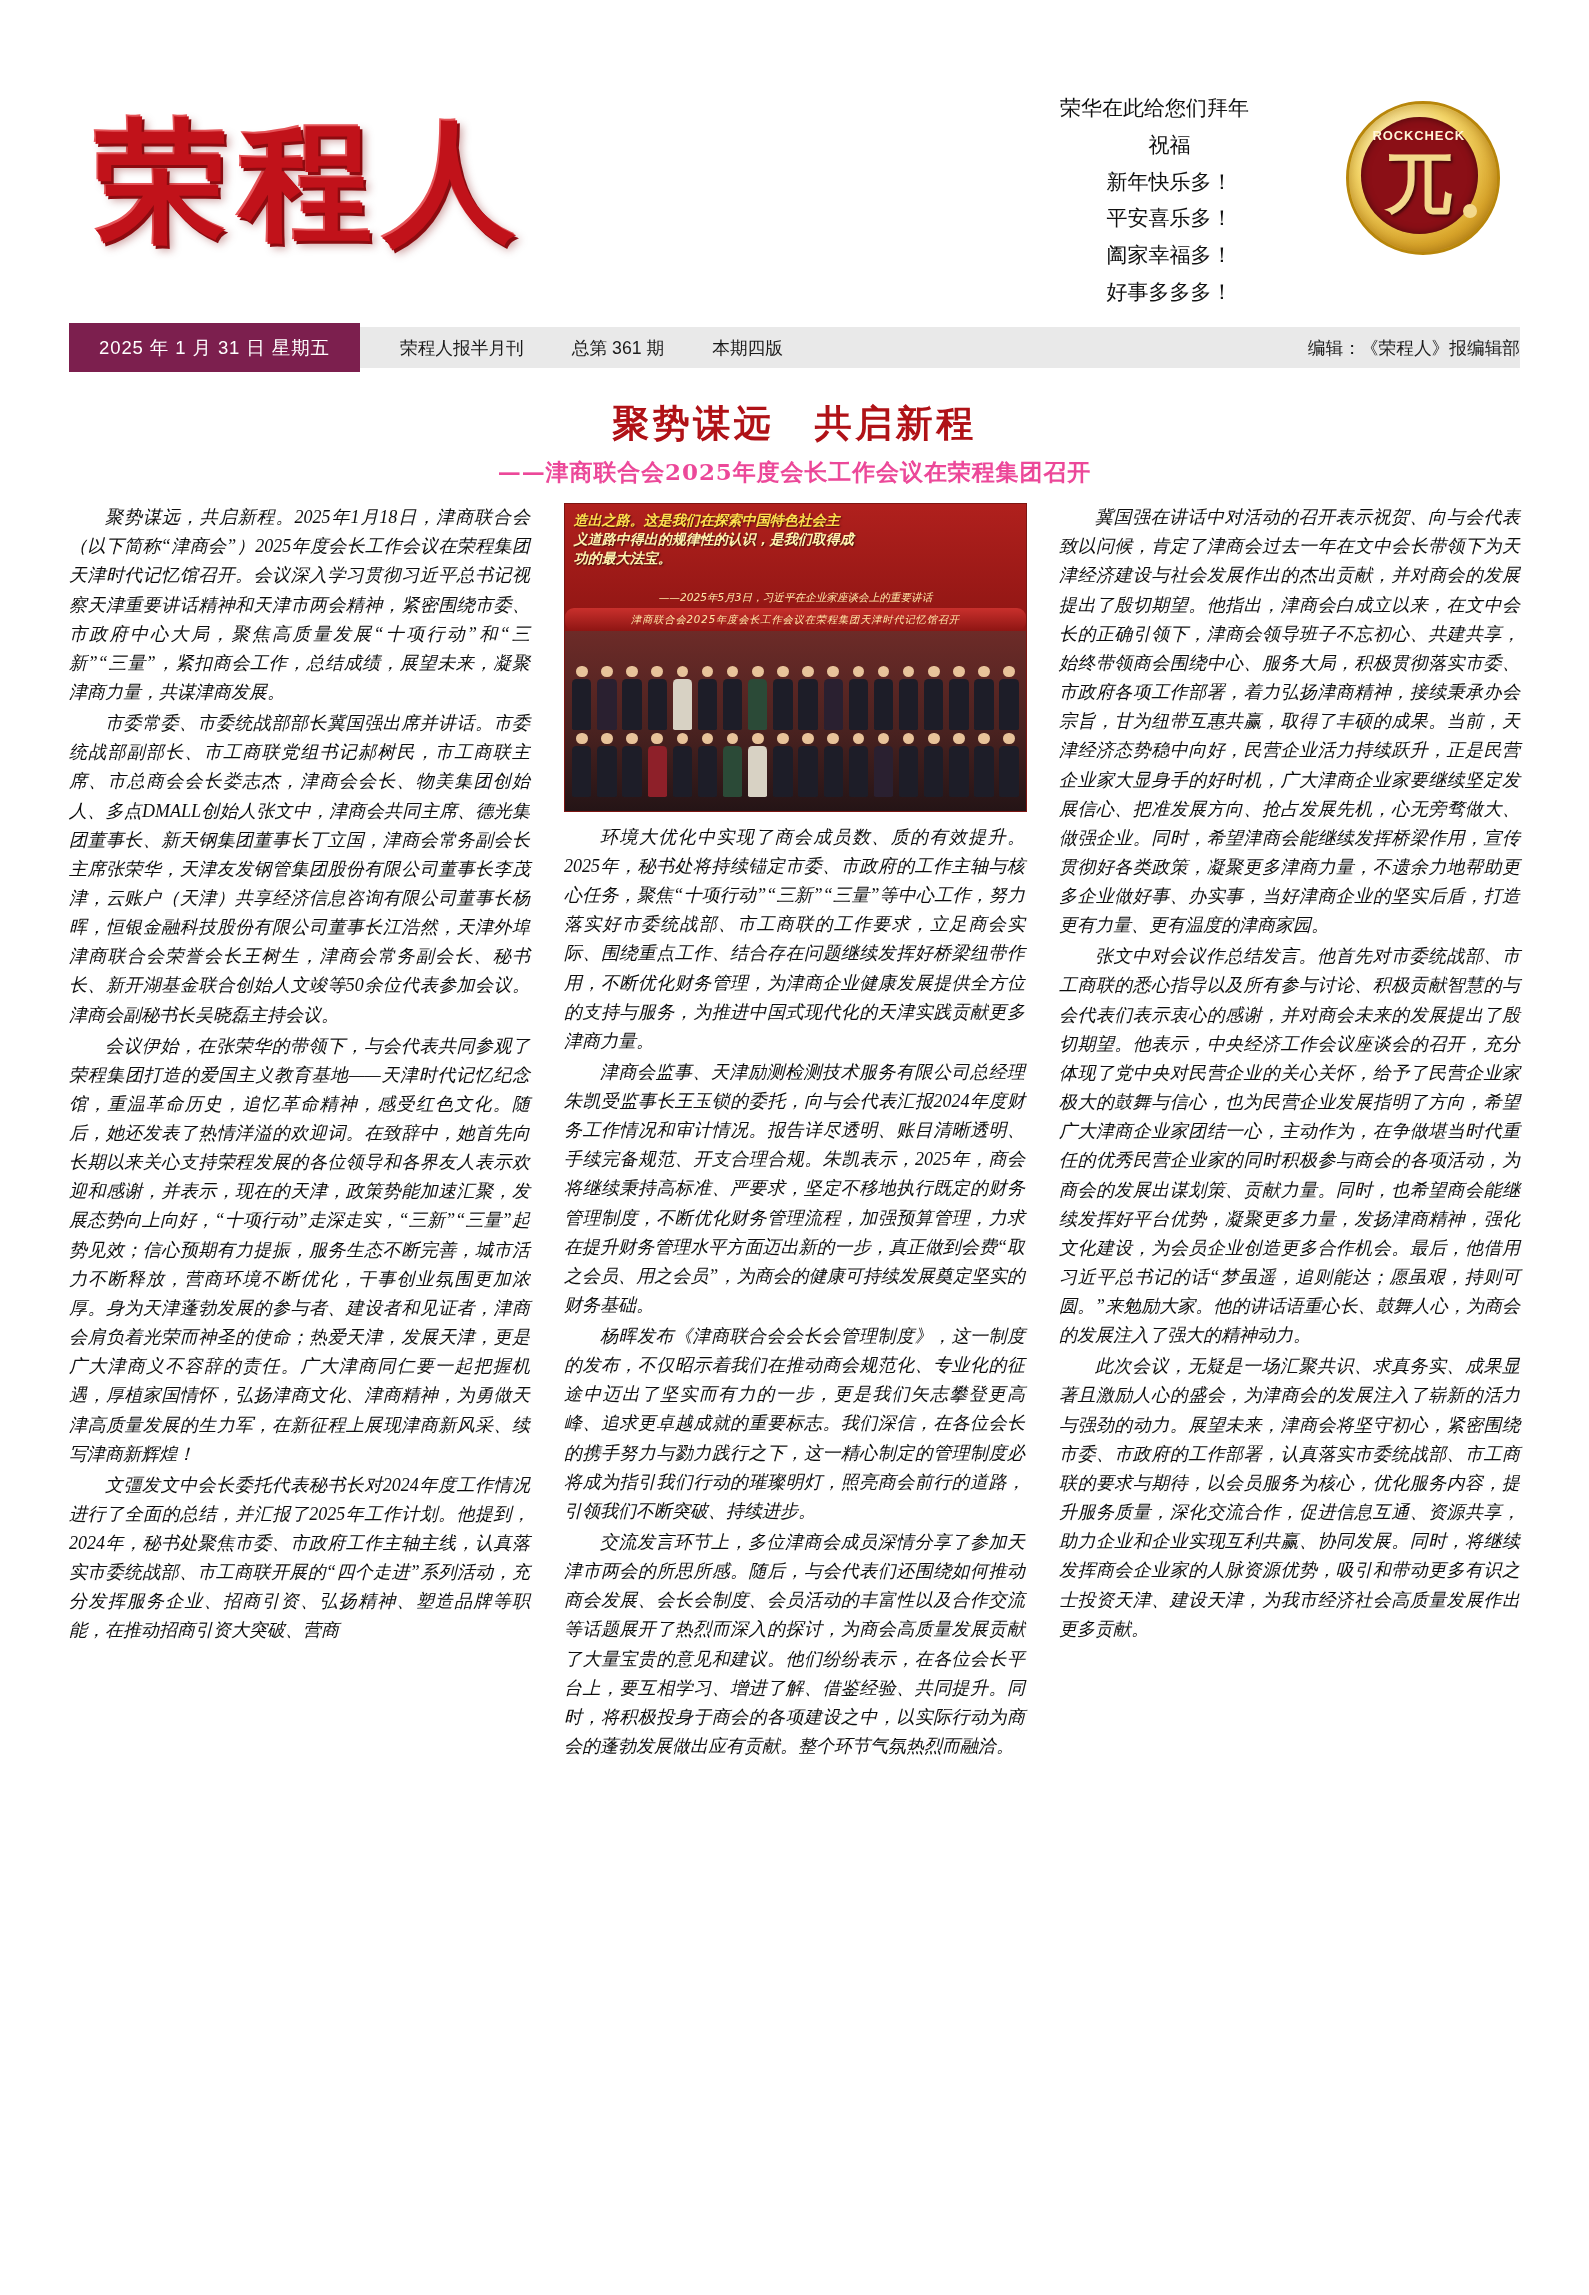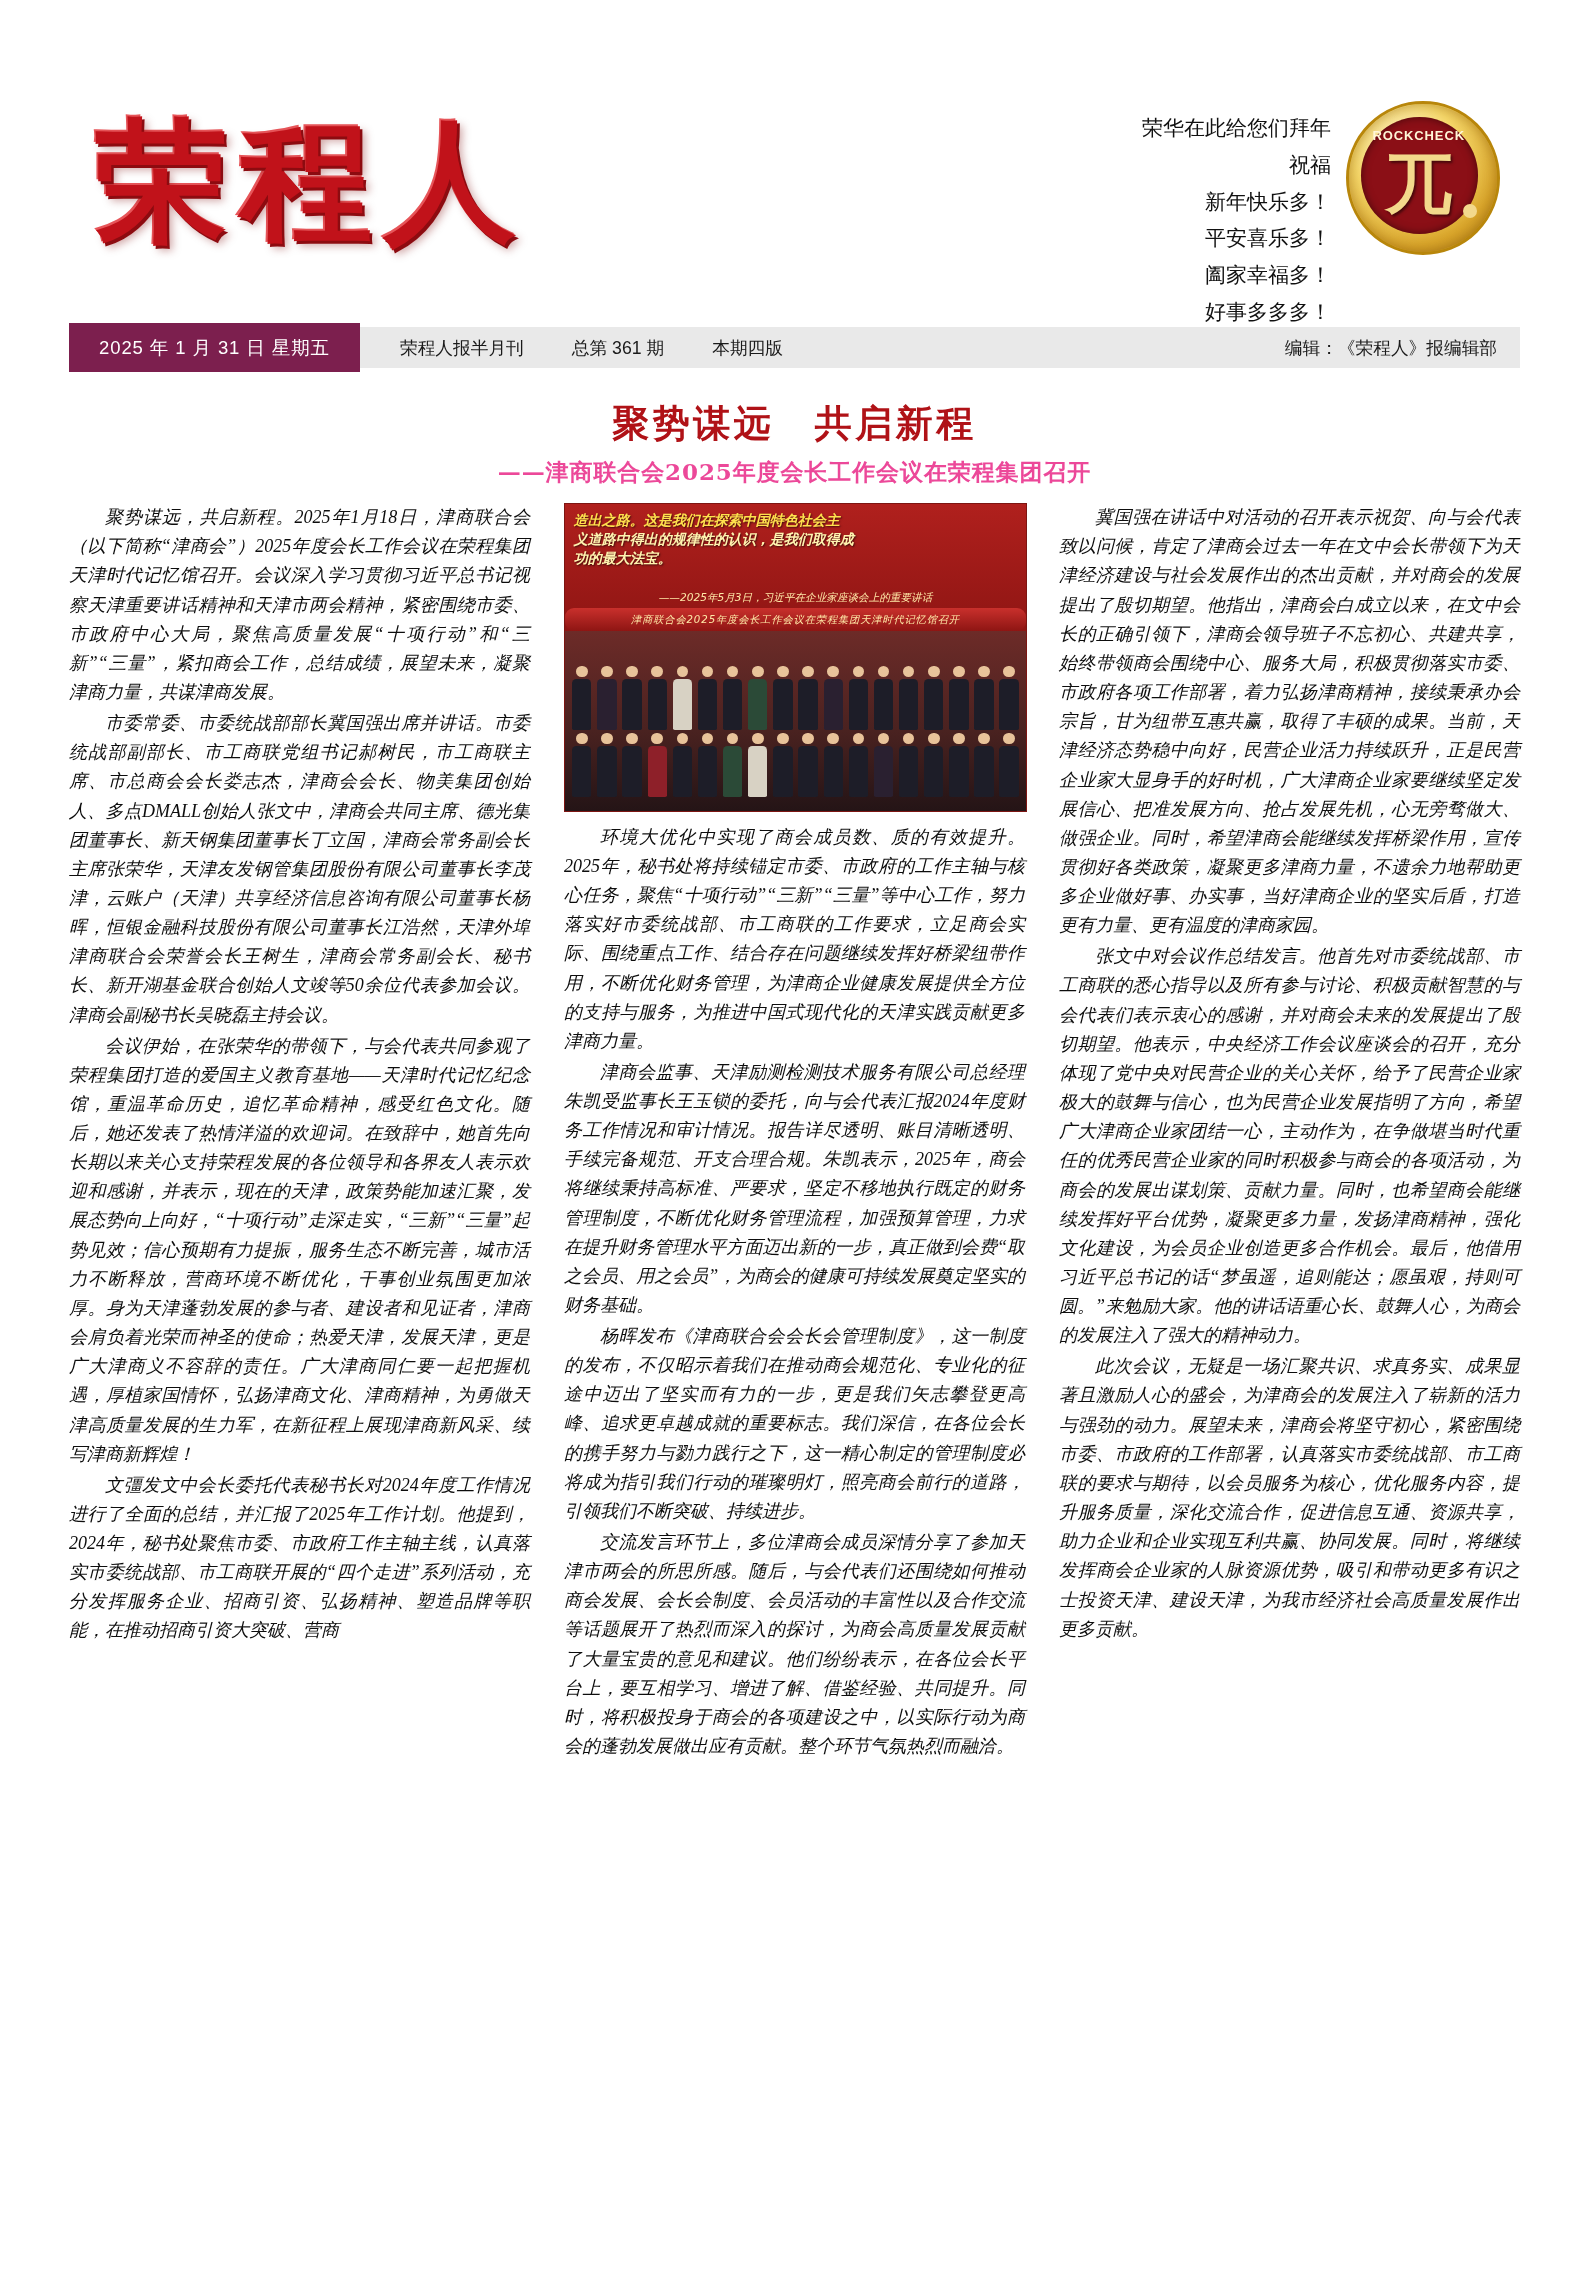--- a/index.html
+++ b/index.html
@@ -45,22 +45,21 @@
   }
   .greeting {
     position: absolute;
     left: 909px;
     top: 28px;
     width: 353px;
     font-family: "DejaVu Serif", serif;
     font-size: 21px;
     line-height: 1.75;
     color: #111;
-    text-align: right;
-    margin-top: 20px;
+    text-align: center;
   }
   .greeting .g-line { display: block; white-space: nowrap; }
   .greeting .g-indent { padding-left: 30px; }
 
   .brand-badge {
     position: absolute;
     right: 8.8px;
     top: 26.5px;
     width: 185px;
     height: 168px;
@@ -149,21 +148,20 @@
     font-family: "Liberation Sans", sans-serif;
     font-size: 17.7px;
     color: #1a1a1a;
     gap: 48px;
     white-space: nowrap;
   }
   .infobar .editor {
     font-family: "Liberation Sans", sans-serif;
     font-size: 17.7px;
     color: #1a1a1a;
-    padding-right: 23px;
     white-space: nowrap;
     margin-left: 24px;
   }
 
   
   .headline-wrap {
     text-align: center;
     margin-top: 32px;
     margin-bottom: 16px;
   }

